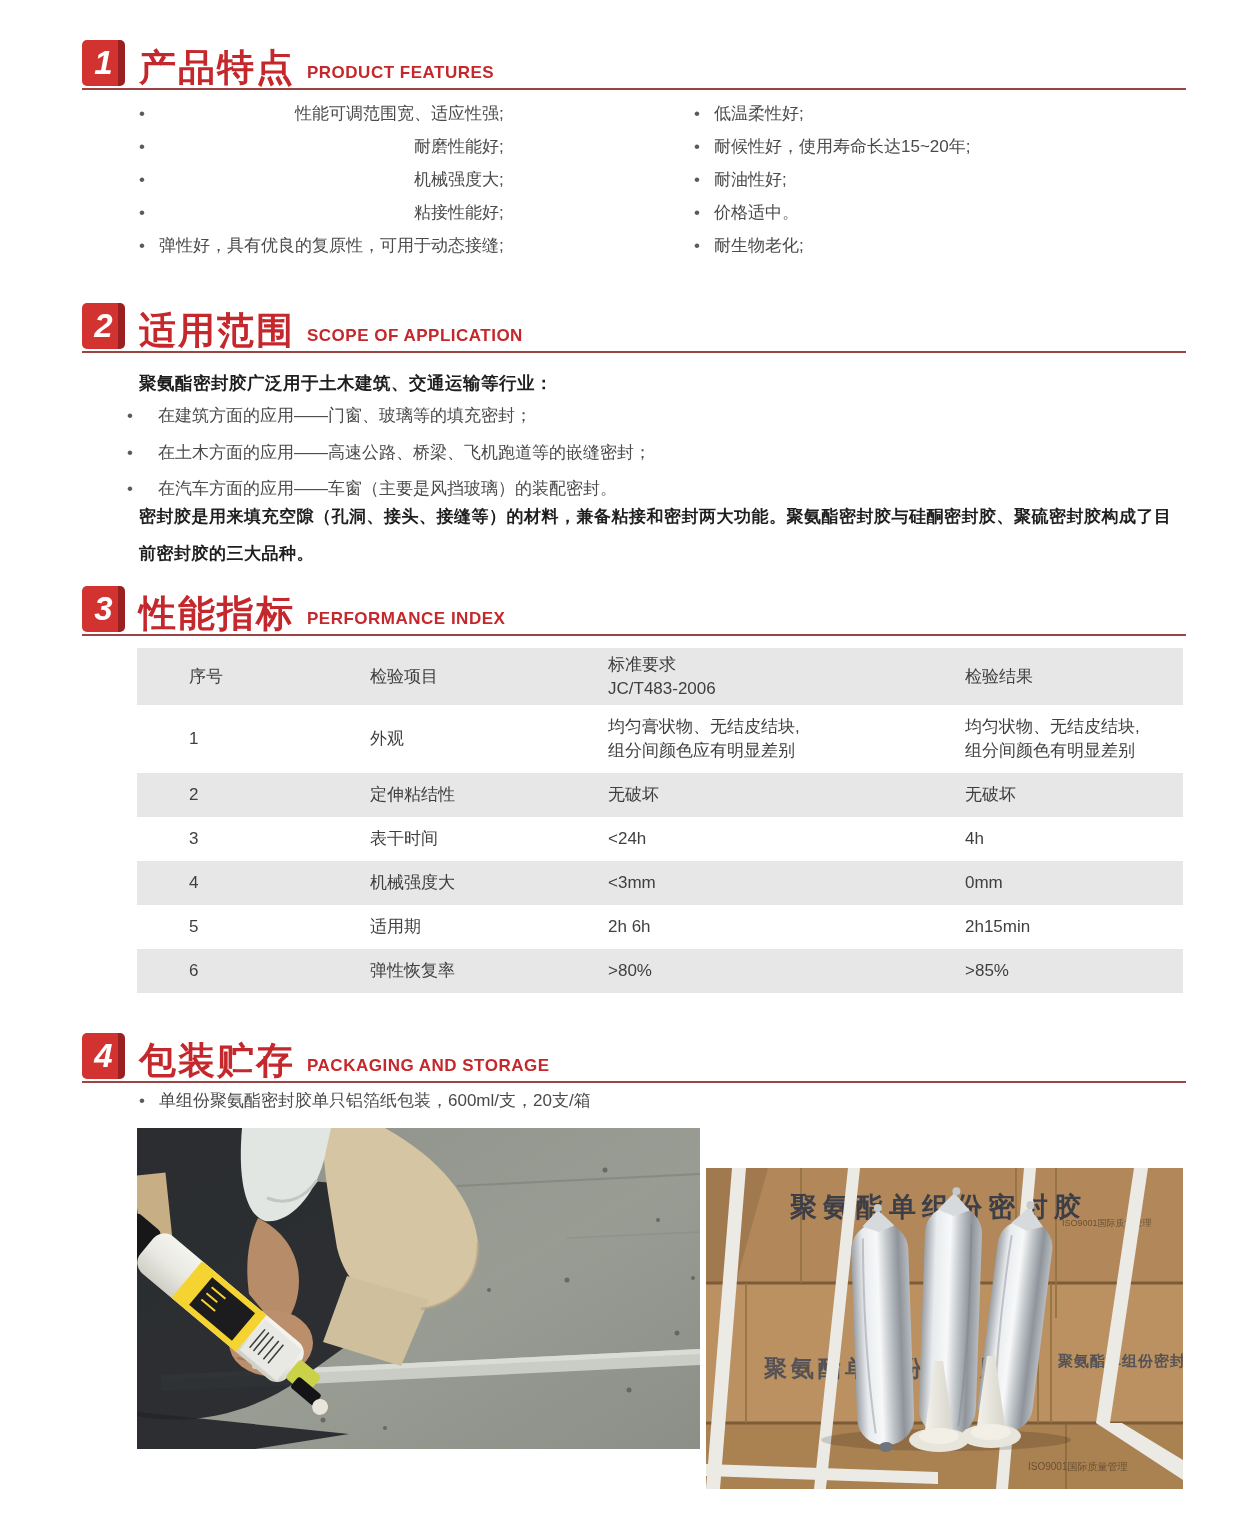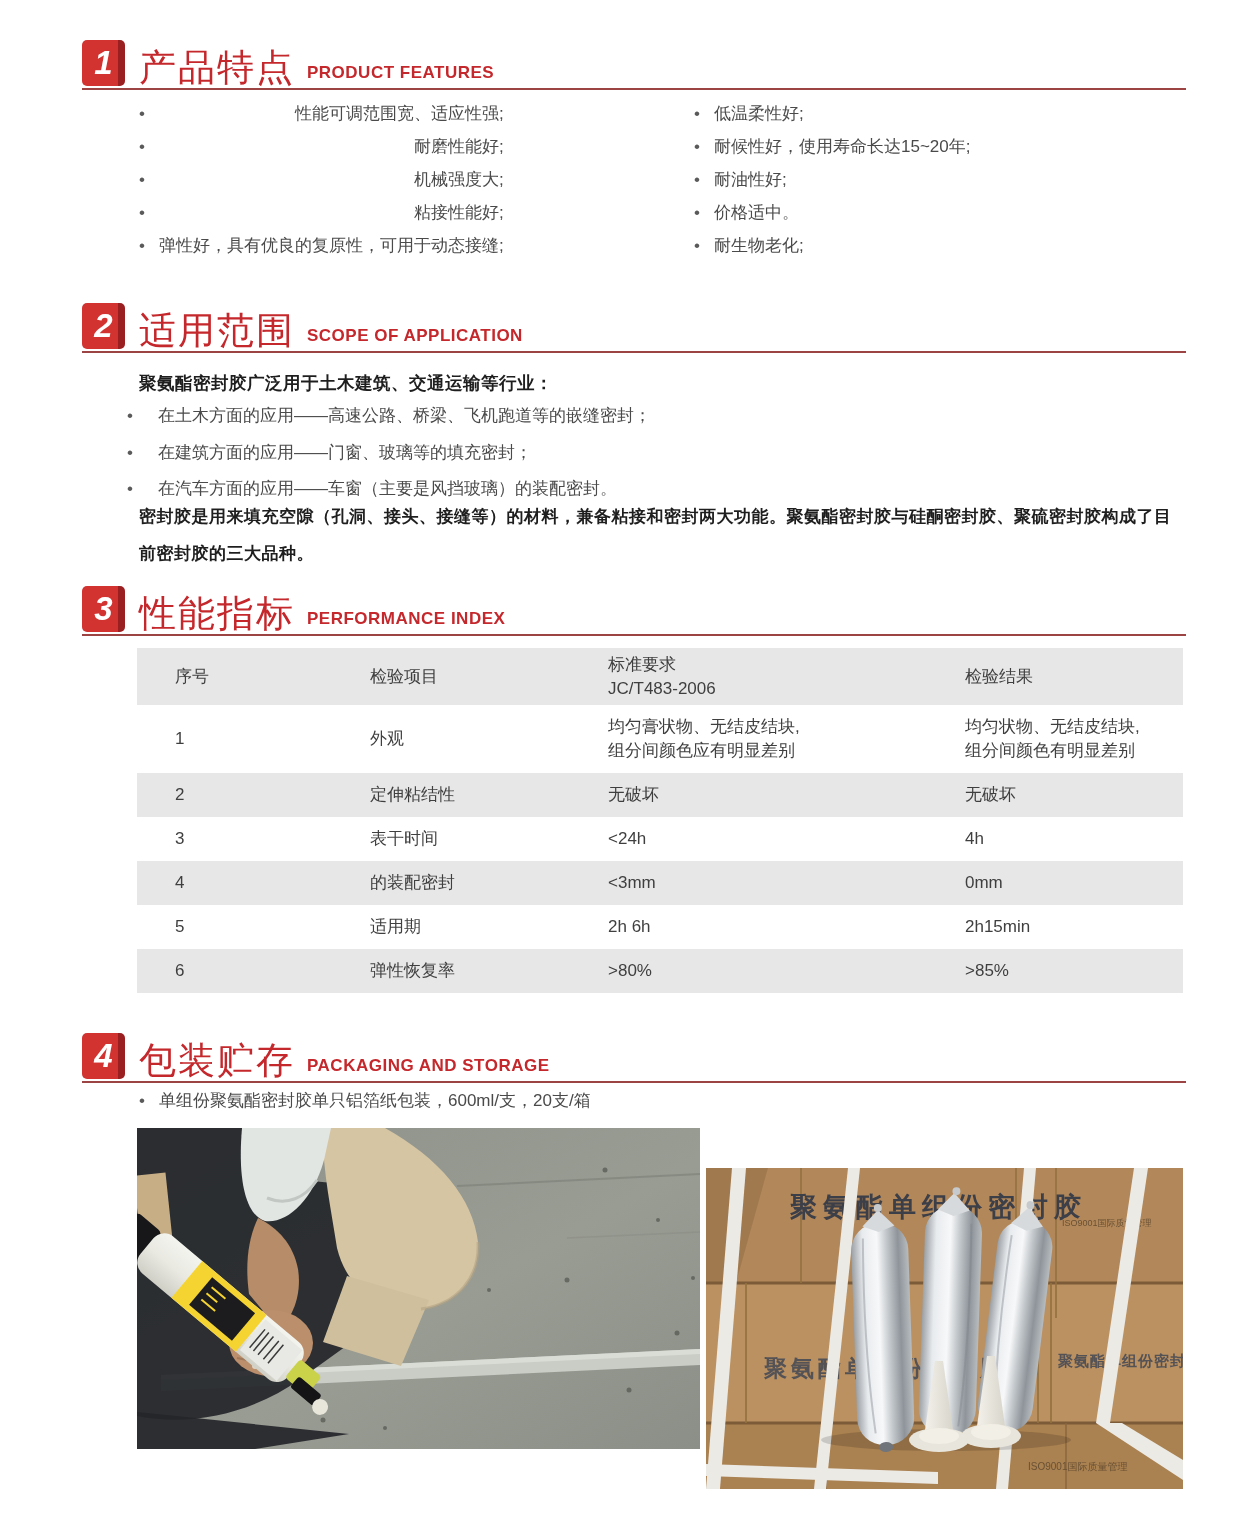--- a/index.html
+++ b/index.html
@@ -6,41 +6,41 @@
   body { background:#ffffff; font-family:"Liberation Sans","DejaVu Sans",sans-serif; }
   .page { position:relative; width:1250px; height:1513px; background:#ffffff; overflow:hidden; }
 
   
   .hdr { position:absolute; left:82px; width:1104px; display:flex; align-items:flex-end;
          border-bottom:2px solid #9c4343; padding-bottom:2px; }
   .numbox { width:43px; height:46px; border-radius:5px; flex:0 0 43px;
             background:linear-gradient(90deg,#d23230 0 84%,#9a1f21 84% 100%);
             color:#fff; font-style:italic; font-weight:bold; font-size:33px;
             display:flex; align-items:center; justify-content:center; margin-right:14px; }
-  .zh { font-size:37px; font-weight:normal; color:#c5282c; line-height:1; letter-spacing:2px; margin-right:12px; }
+  .zh { font-size:37px; font-weight:bold; color:#c5282c; line-height:1; letter-spacing:2px; margin-right:12px; }
   .en { font-size:17px; font-weight:bold; color:#c5282c; letter-spacing:.5px; padding-bottom:3px; white-space:nowrap; }
 
   
   .blist { position:absolute; list-style:none; }
   .blist li { position:relative; padding-left:22px; font-size:17px; color:#4a4a4a; white-space:nowrap; }
   .blist li::before { content:"•"; position:absolute; left:2px; top:0; color:#5a5a5a; }
   .s1list li { line-height:33px; }
   .s2list li { line-height:36.5px; }
   .s4list li { line-height:24px; }
 
   .lead  { position:absolute; left:139px; top:371px; font-size:17.5px; font-weight:bold; color:#1e1e1e; letter-spacing:.5px; }
   .para  { position:absolute; left:139px; top:498px; width:1048px; font-size:17px; font-weight:bold;
            color:#1e1e1e; line-height:37px; letter-spacing:.5px; }
 
   
   .tbl  { position:absolute; left:137px; top:648px; width:1046px; font-size:17px; color:#3f3f3f; }
   .trow { display:flex; align-items:center; }
   .trow.gray { background:#e8e7e7; }
   .h-head { height:57px; } .h-r1 { height:68px; } .h-r { height:44px; }
-  .c1 { width:233px; padding-left:38px; } .c2 { width:238px; } .c3 { width:357px; } .c4 { width:218px; }
+  .c1 { width:233px; padding-left:52px; } .c2 { width:238px; } .c3 { width:357px; } .c4 { width:218px; }
   .cell { white-space:pre-line; line-height:24px; }
 
   
   .photo { position:absolute; top:1128px; height:321px; }
   .photo-left  { left:137px; width:563px; }
   .photo-right { left:706px; width:497px;margin-top:40px; }
   svg { display:block; }
 </style>
 </head>
 <body>
@@ -74,22 +74,22 @@
     <div class="numbox">
       <span>2</span>
     </div>
     <div class="zh">适用范围</div>
     <div class="en">SCOPE OF APPLICATION</div>
   </div>
 
   <div class="lead">聚氨酯密封胶广泛用于土木建筑、交通运输等行业：</div>
 
   <ul class="blist s2list" style="left:125px; top:398px;">
+    <li style="padding-left:33px;">在建筑方面的应用——门窗、玻璃等的填充密封；</li>
     <li style="padding-left:33px;">在土木方面的应用——高速公路、桥梁、飞机跑道等的嵌缝密封；</li>
-    <li style="padding-left:33px;">在建筑方面的应用——门窗、玻璃等的填充密封；</li>
     <li style="padding-left:33px;">在汽车方面的应用——车窗（主要是风挡玻璃）的装配密封。</li>
   </ul>
 
   <div class="para">密封胶是用来填充空隙（孔洞、接头、接缝等）的材料，兼备粘接和密封两大功能。聚氨酯密封胶与硅酮密封胶、聚硫密封胶构成了目前密封胶的三大品种。</div>
 
   <div class="hdr" style="top:586px;">
     <div class="numbox">
       <span>3</span>
     </div>
     <div class="zh">性能指标</div>
@@ -119,21 +119,21 @@
       <div class="c4 cell">无破坏</div>
     </div>
     <div class="trow h-r">
       <div class="c1 cell">3</div>
       <div class="c2 cell">表干时间</div>
       <div class="c3 cell">&lt;24h</div>
       <div class="c4 cell">4h</div>
     </div>
     <div class="trow gray h-r">
       <div class="c1 cell">4</div>
-      <div class="c2 cell">的装配密封</div>
+      <div class="c2 cell">机械强度大</div>
       <div class="c3 cell">&lt;3mm</div>
       <div class="c4 cell">0mm</div>
     </div>
     <div class="trow h-r">
       <div class="c1 cell">5</div>
       <div class="c2 cell">适用期</div>
       <div class="c3 cell">2h 6h</div>
       <div class="c4 cell">2h15min</div>
     </div>
     <div class="trow gray h-r">

